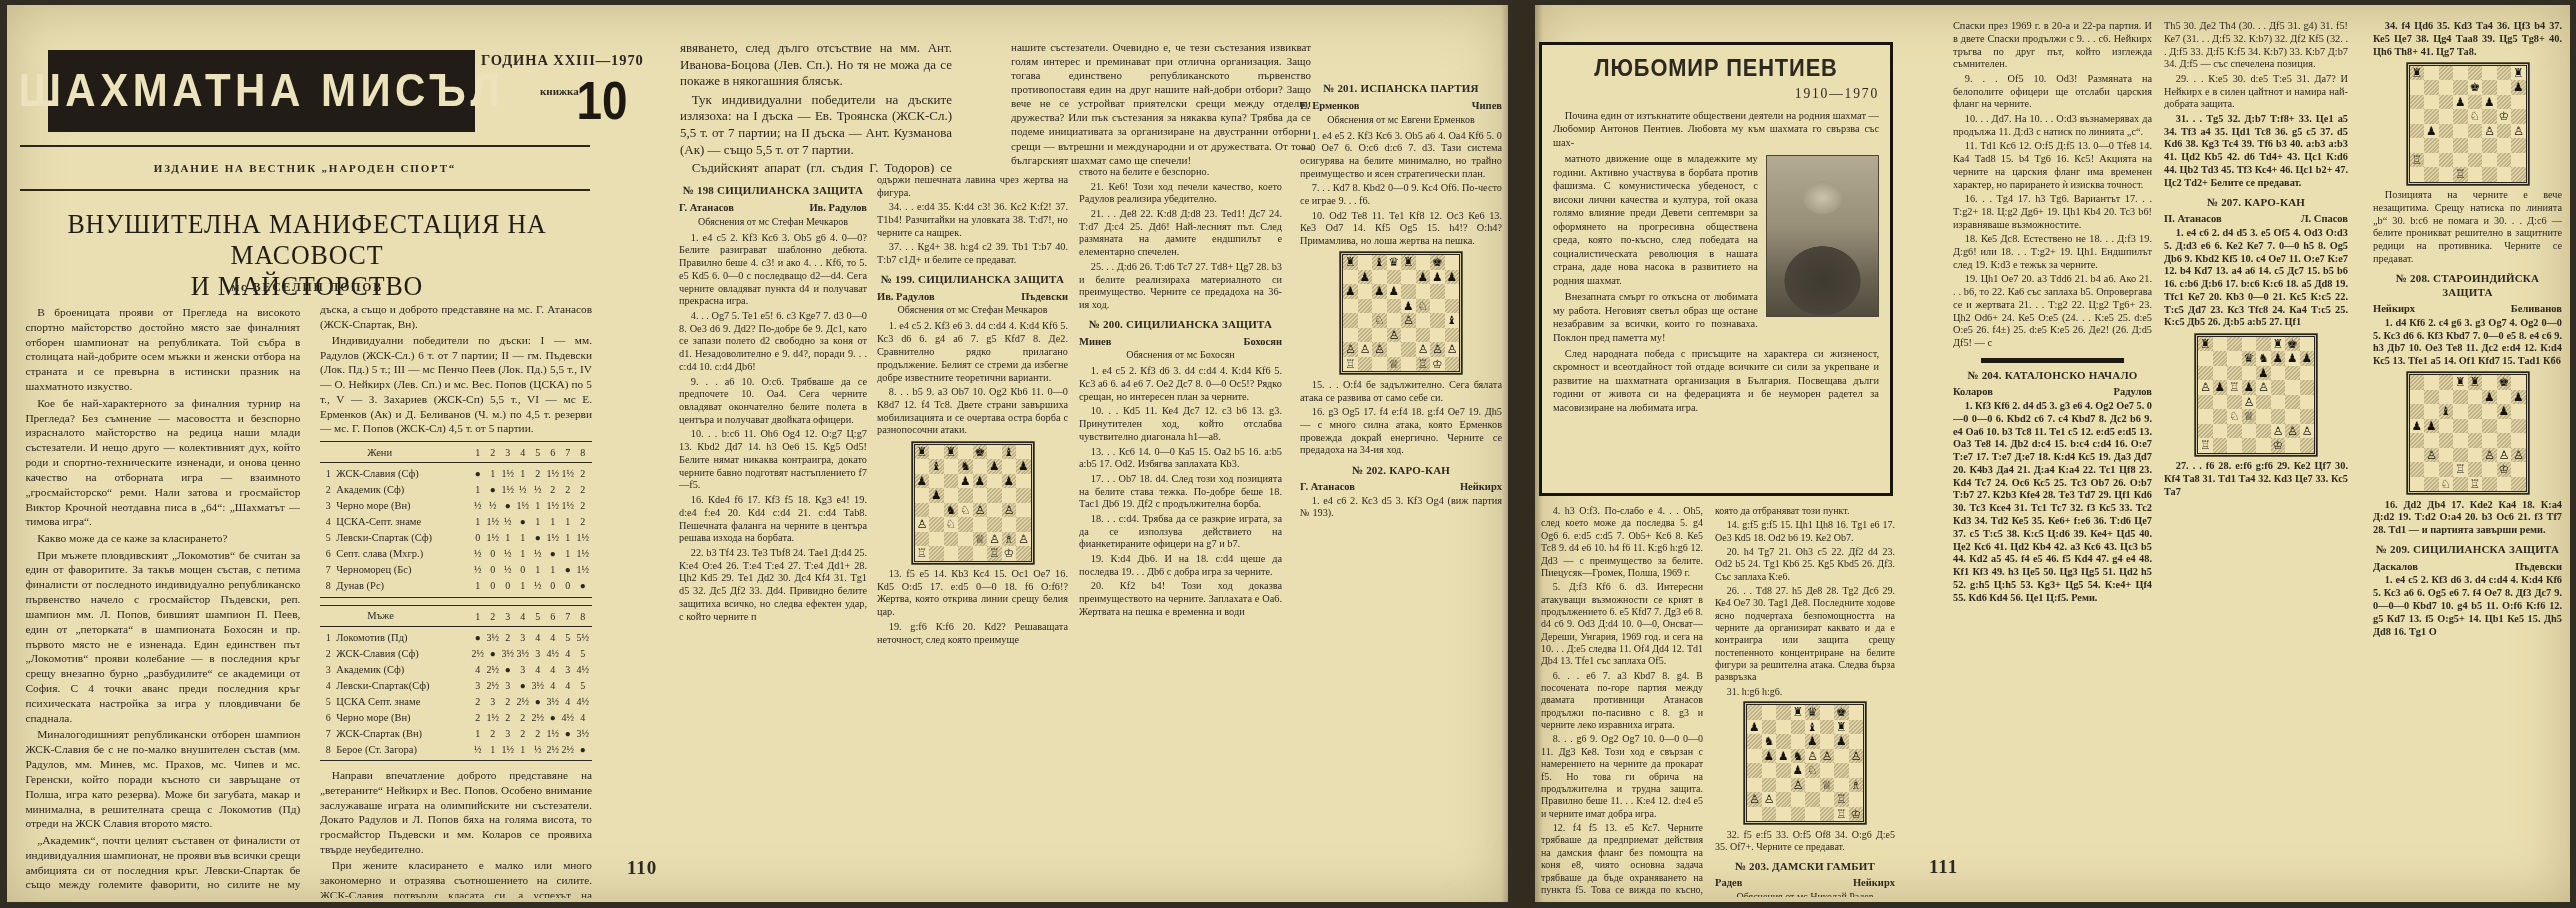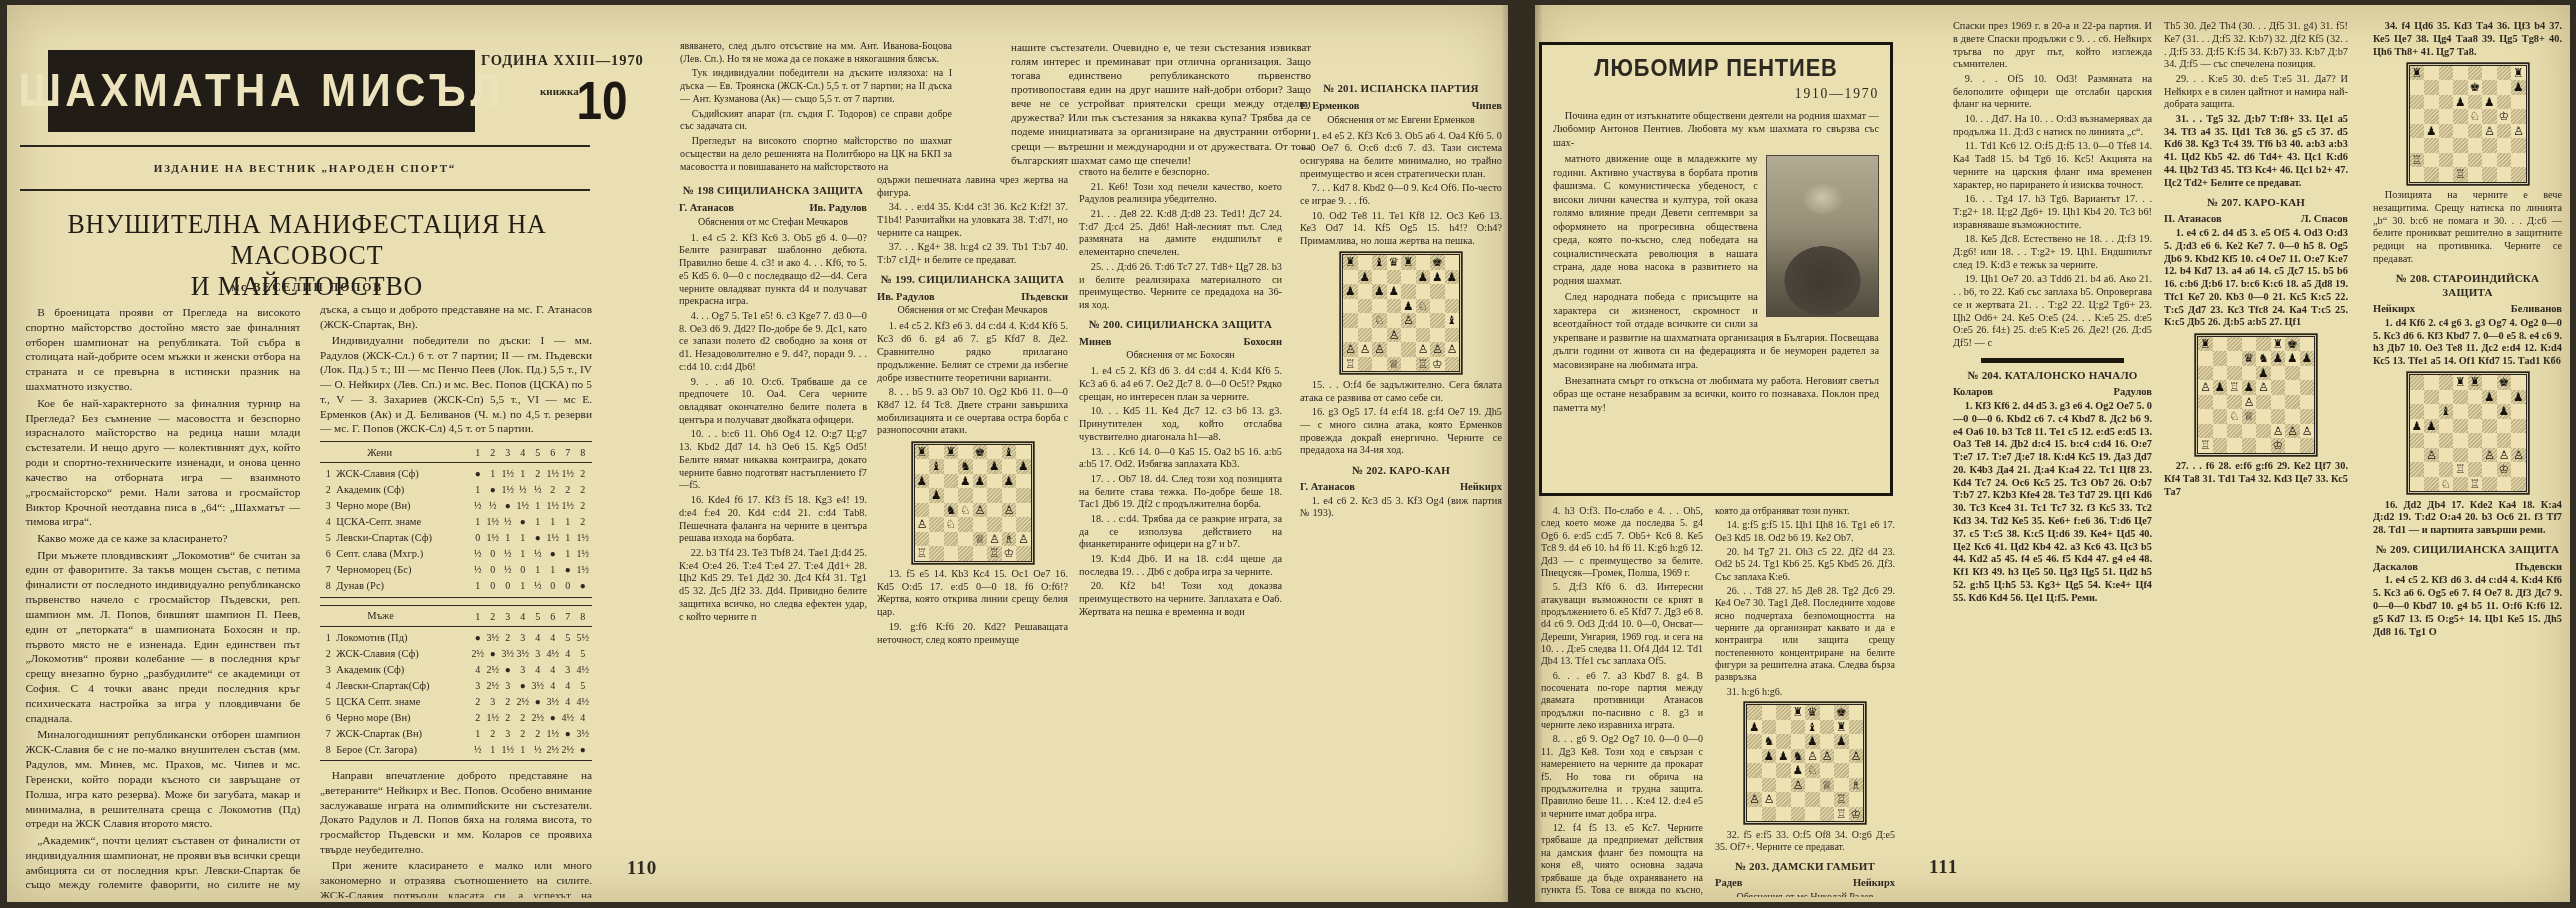--- a/index.html
+++ b/index.html
@@ -24,21 +24,21 @@
   #pub-line{font-size:11px;letter-spacing:1.8px;padding:15px 0;font-weight:bold}
   
   #art-title{position:absolute;left:22px;top:209px;width:570px;text-align:center;font-size:27px;
              line-height:1.15;letter-spacing:0.9px;transform:scaleX(.96);color:#221e16}
   #art-author{position:absolute;left:22px;top:280px;width:570px;text-align:center;font-size:11.8px;
               font-weight:bold;letter-spacing:1.8px}
   
   .col{position:absolute;overflow:hidden;font-size:10.3px;line-height:1.24;text-align:justify}
   .c-l1{left:25.4px;top:305px;width:275px;height:590px;font-size:11.4px;line-height:1.3}
   .c-l2{left:320px;top:302px;width:272px;height:596px;font-size:11.3px;line-height:1.3}
-  .c-u1{left:680px;top:40px;width:272px;height:134px;font-size:10px;line-height:1.28}
+  .c-u1{left:680px;top:40px;width:272px;height:134px;font-size:13px;line-height:1.28}
   .c-u2{left:1011px;top:40px;width:300px;height:129px;font-size:11px;line-height:1.28}
   .c-g1{left:679px;top:178px;width:188px;height:676px}
   .c-g2{left:877px;top:174px;width:191px;height:723px}
   .c-g3{left:1079px;top:166px;width:203px;height:731px}
   .c-g4{left:1300px;top:76px;width:202px;height:821px}
   .c-ra{left:1541px;top:505px;width:162px;height:392px;font-size:10px}
   .c-rb{left:1715px;top:505px;width:180px;height:392px;font-size:10px}
   .c-rc{left:1953px;top:20px;width:199px;height:877px}
   .c-rd{left:2164px;top:20px;width:184px;height:877px}
   .c-re{left:2373px;top:20px;width:189px;height:877px}
@@ -105,22 +105,22 @@
   <div>И МАЙСТОРСТВО</div>
 </div>
 <div id="art-author">мс ВЕСЕЛИН ПОПОВ</div>
 
 <div id="obit">
   <div id="obit-title">ЛЮБОМИР ПЕНТИЕВ</div>
   <div id="obit-dates">1910—1970</div>
   <p class="lead">Почина един от изтъкнатите обществени деятели на родния шахмат — Любомир Антонов Пентиев. Любовта му към шахмата го свързва със шах-</p>
   <div id="obit-photo"></div>
   <p>матното движение още в младежките му години. Активно участвува в борбата против фашизма. С комунистическа убеденост, с високи лични качества и култура, той оказа голямо влияние преди Девети септември за оформянето на прогресивна обществена среда, която по-късно, след победата на социалистическата революция в нашата страна, даде нова насока в развитието на родния шахмат.</p>
+  <p>Внезапната смърт го откъсна от любимата му работа. Неговият светъл образ ще остане незабравим за всички, които го познаваха. Поклон пред паметта му!</p>
   <p>След народната победа с присъщите на характера си жизненост, скромност и всеотдайност той отдаде всичките си сили за укрепване и развитие на шахматната организация в България. Посвещава дълги години от живота си на федерацията и бе неуморен радетел за масовизиране на любимата игра.</p>
-  <p>Внезапната смърт го откъсна от любимата му работа. Неговият светъл образ ще остане незабравим за всички, които го познаваха. Поклон пред паметта му!</p>
 </div>
 
 <div id="content">
     <div class="col c-l1">
       <p class="para">В броеницата прояви от Прегледа на високото спортно майсторство достойно място зае финалният отборен шампионат на републиката. Той събра в столицата най-добрите осем мъжки и женски отбора на страната и се превърна в истински празник на шахматното изкуство.</p>
       <p class="para">Кое бе най-характерното за финалния турнир на Прегледа? Без съмнение — масовостта и безспорно израсналото майсторство на редица наши млади състезатели. И нещо друго — колективният дух, който роди и спортно-техническите изненади, и онова ценно качество на отборната игра — взаимното „гросмайсторско“ реми. Нали затова и гросмайстор Виктор Крочной неотдавна писа в „64“: „Шахматът — тимова игра“.</p>
       <p class="para">Какво може да се каже за класирането?</p>
       <p class="para">При мъжете пловдивският „Локомотив“ бе считан за един от фаворитите. За такъв мощен състав, с петима финалисти от последното индивидуално републиканско първенство начело с гросмайстор Пъдевски, реп. шампион мм. Л. Попов, бившият шампион П. Пеев, един от „петорката“ в шампионата Бохосян и пр. първото място не е изненада. Един единствен път „Локомотив“ прояви колебание — в последния кръг срещу внезапно бурно „разбудилите“ се академици от София. С 4 точки аванс преди последния кръг психическата настройка за игра у пловдивчани бе спаднала.</p>
       <p class="para">Миналогодишният републикански отборен шампион ЖСК-Славия бе с не по-малко внушителен състав (мм. Радулов, мм. Минев, мс. Прахов, мс. Чипев и мс. Геренски, който поради късното си завръщане от Полша, игра като резерва). Може би загубата, макар и минимална, в решителната среща с Локомотив (Пд) отреди на ЖСК Славия второто място.</p>
       <p class="para">„Академик“, почти целият съставен от финалисти от индивидуалния шампионат, не прояви във всички срещи амбицията си от последния кръг. Левски-Спартак бе също между големите фаворити, но силите не му достигнаха за по-високо място. На първа дъска мм. Коларов не можа да даде очакваното от него. За ЦСКА „Септемврийско знаме“, лишен в последния момент от лидера си гросмайстор Бобоцов, плътното включване в групата на голямата петорка е успех. Останалите три отбора се бориха достойно и се класираха според възможностите си. Заслужава да се отбележи успехът на мс. Г. Даскалов (Ч. море) на първа</p>

